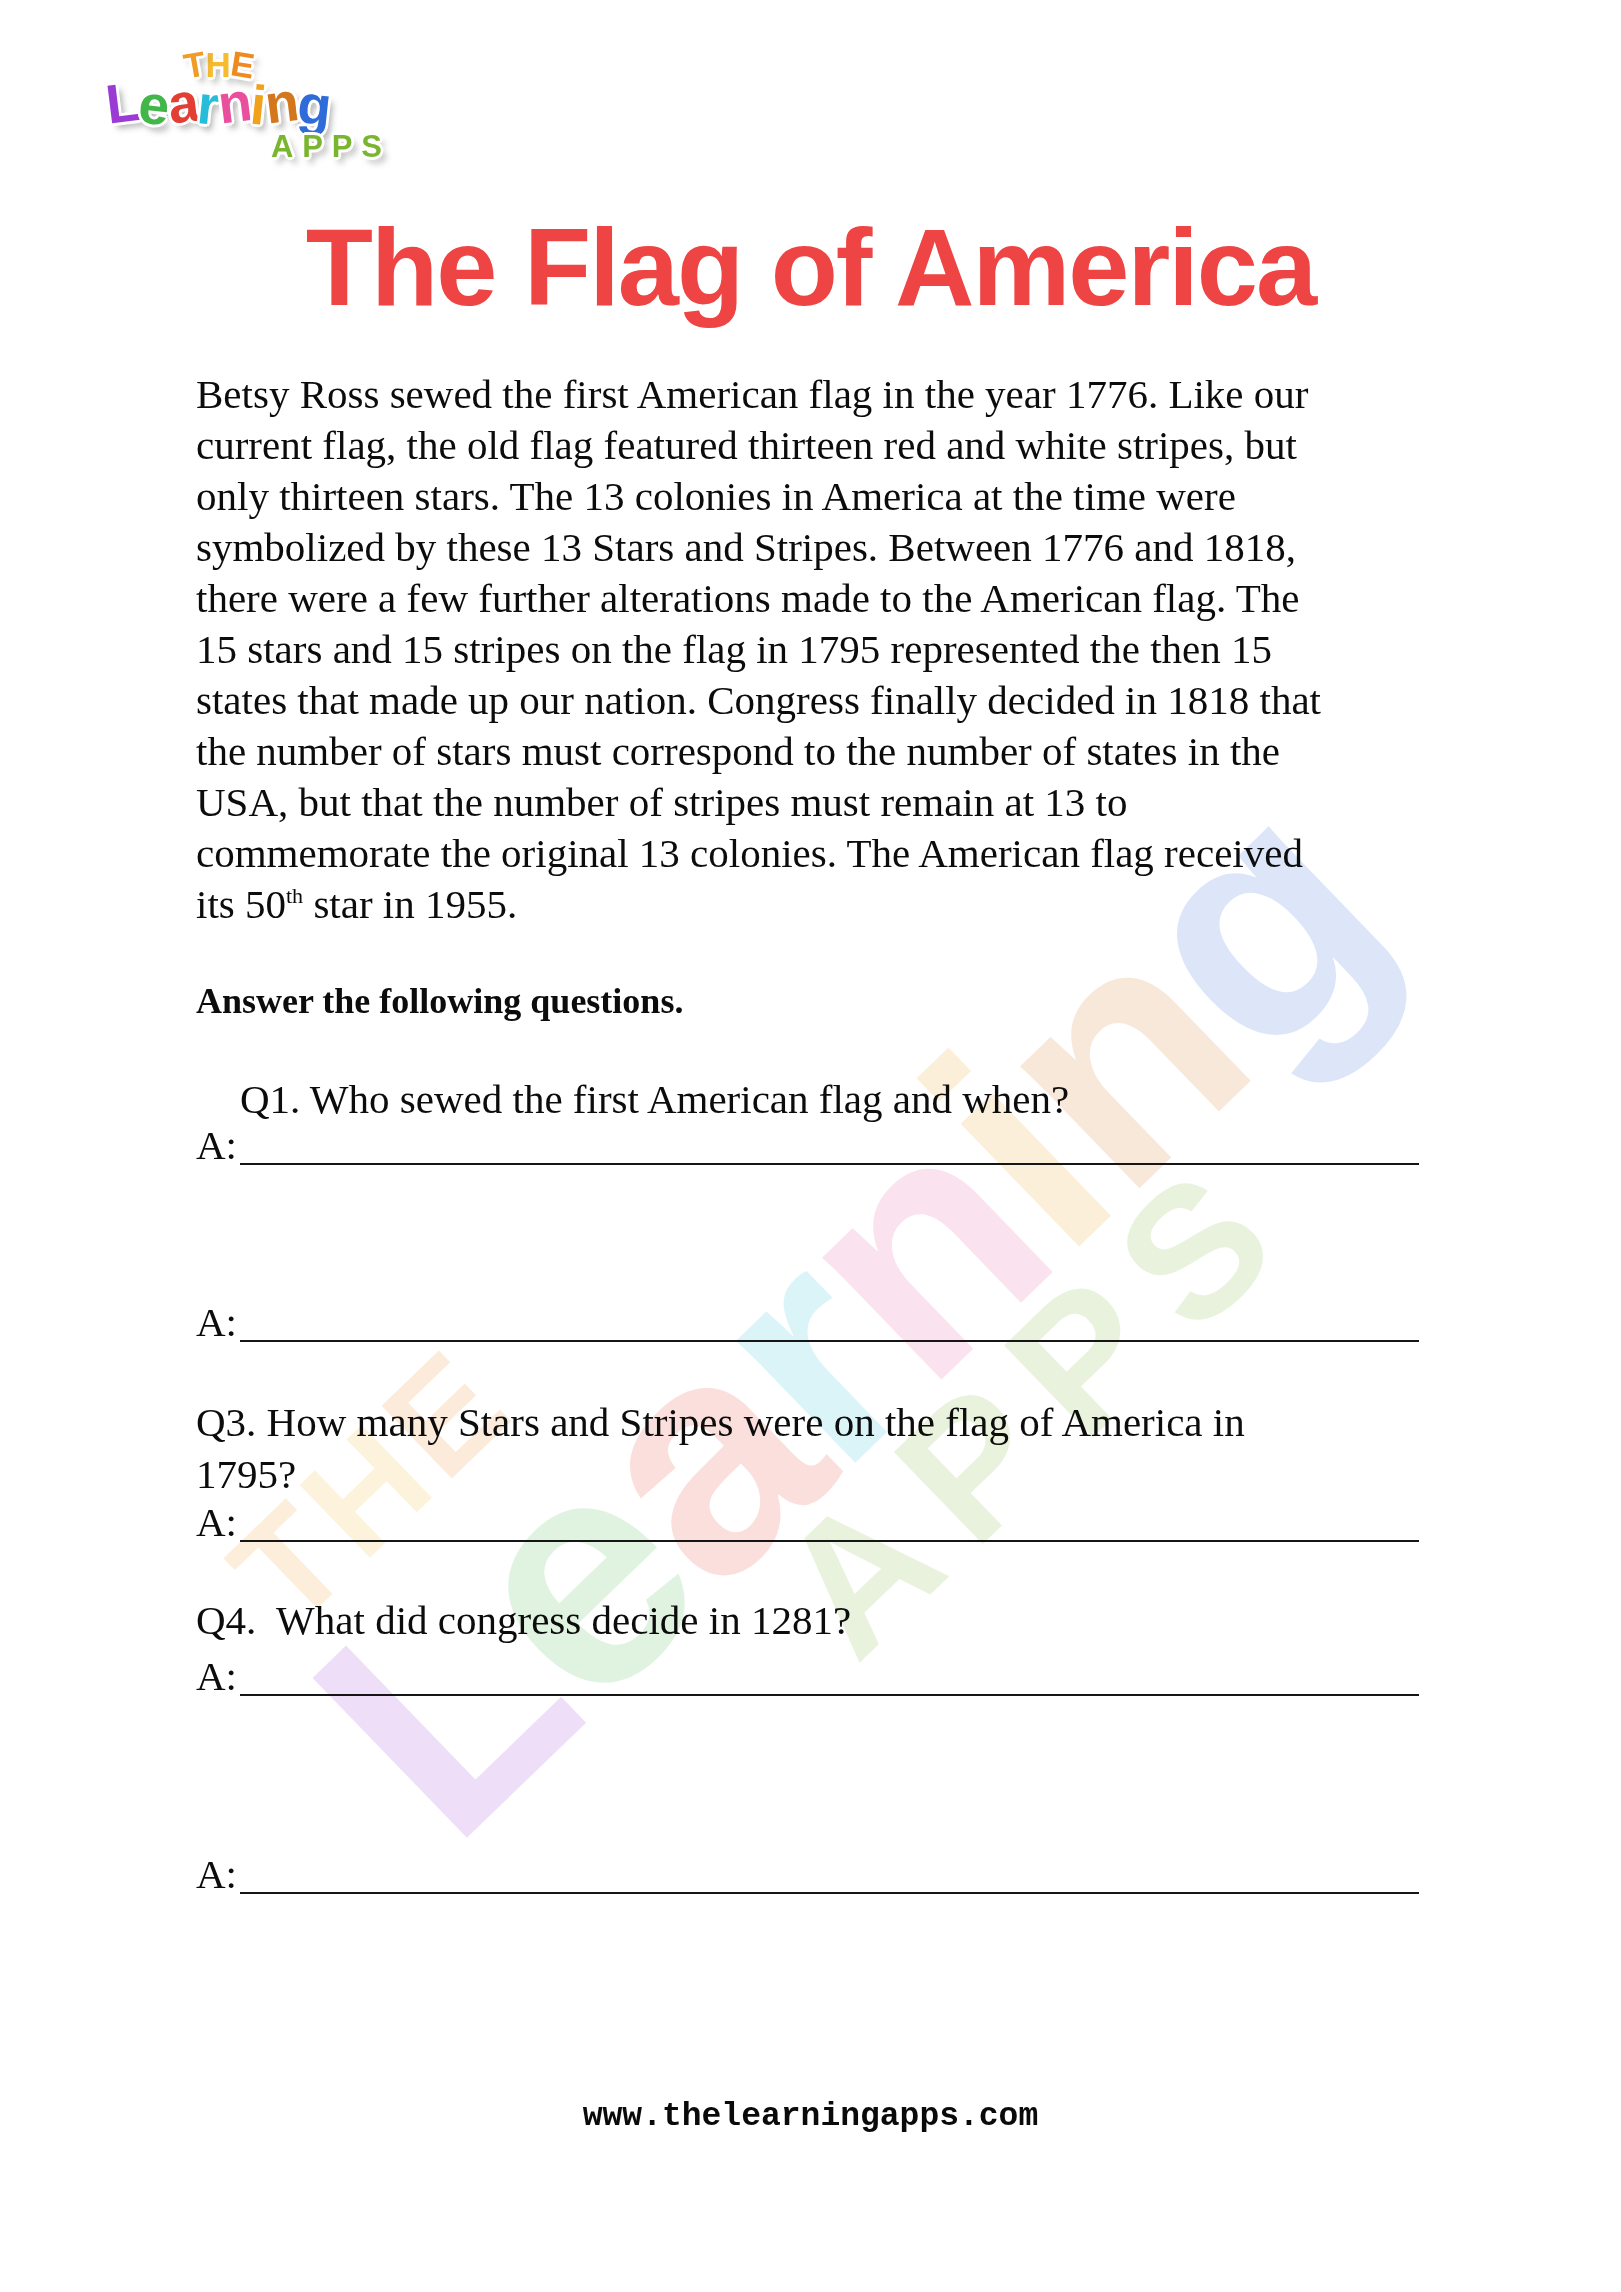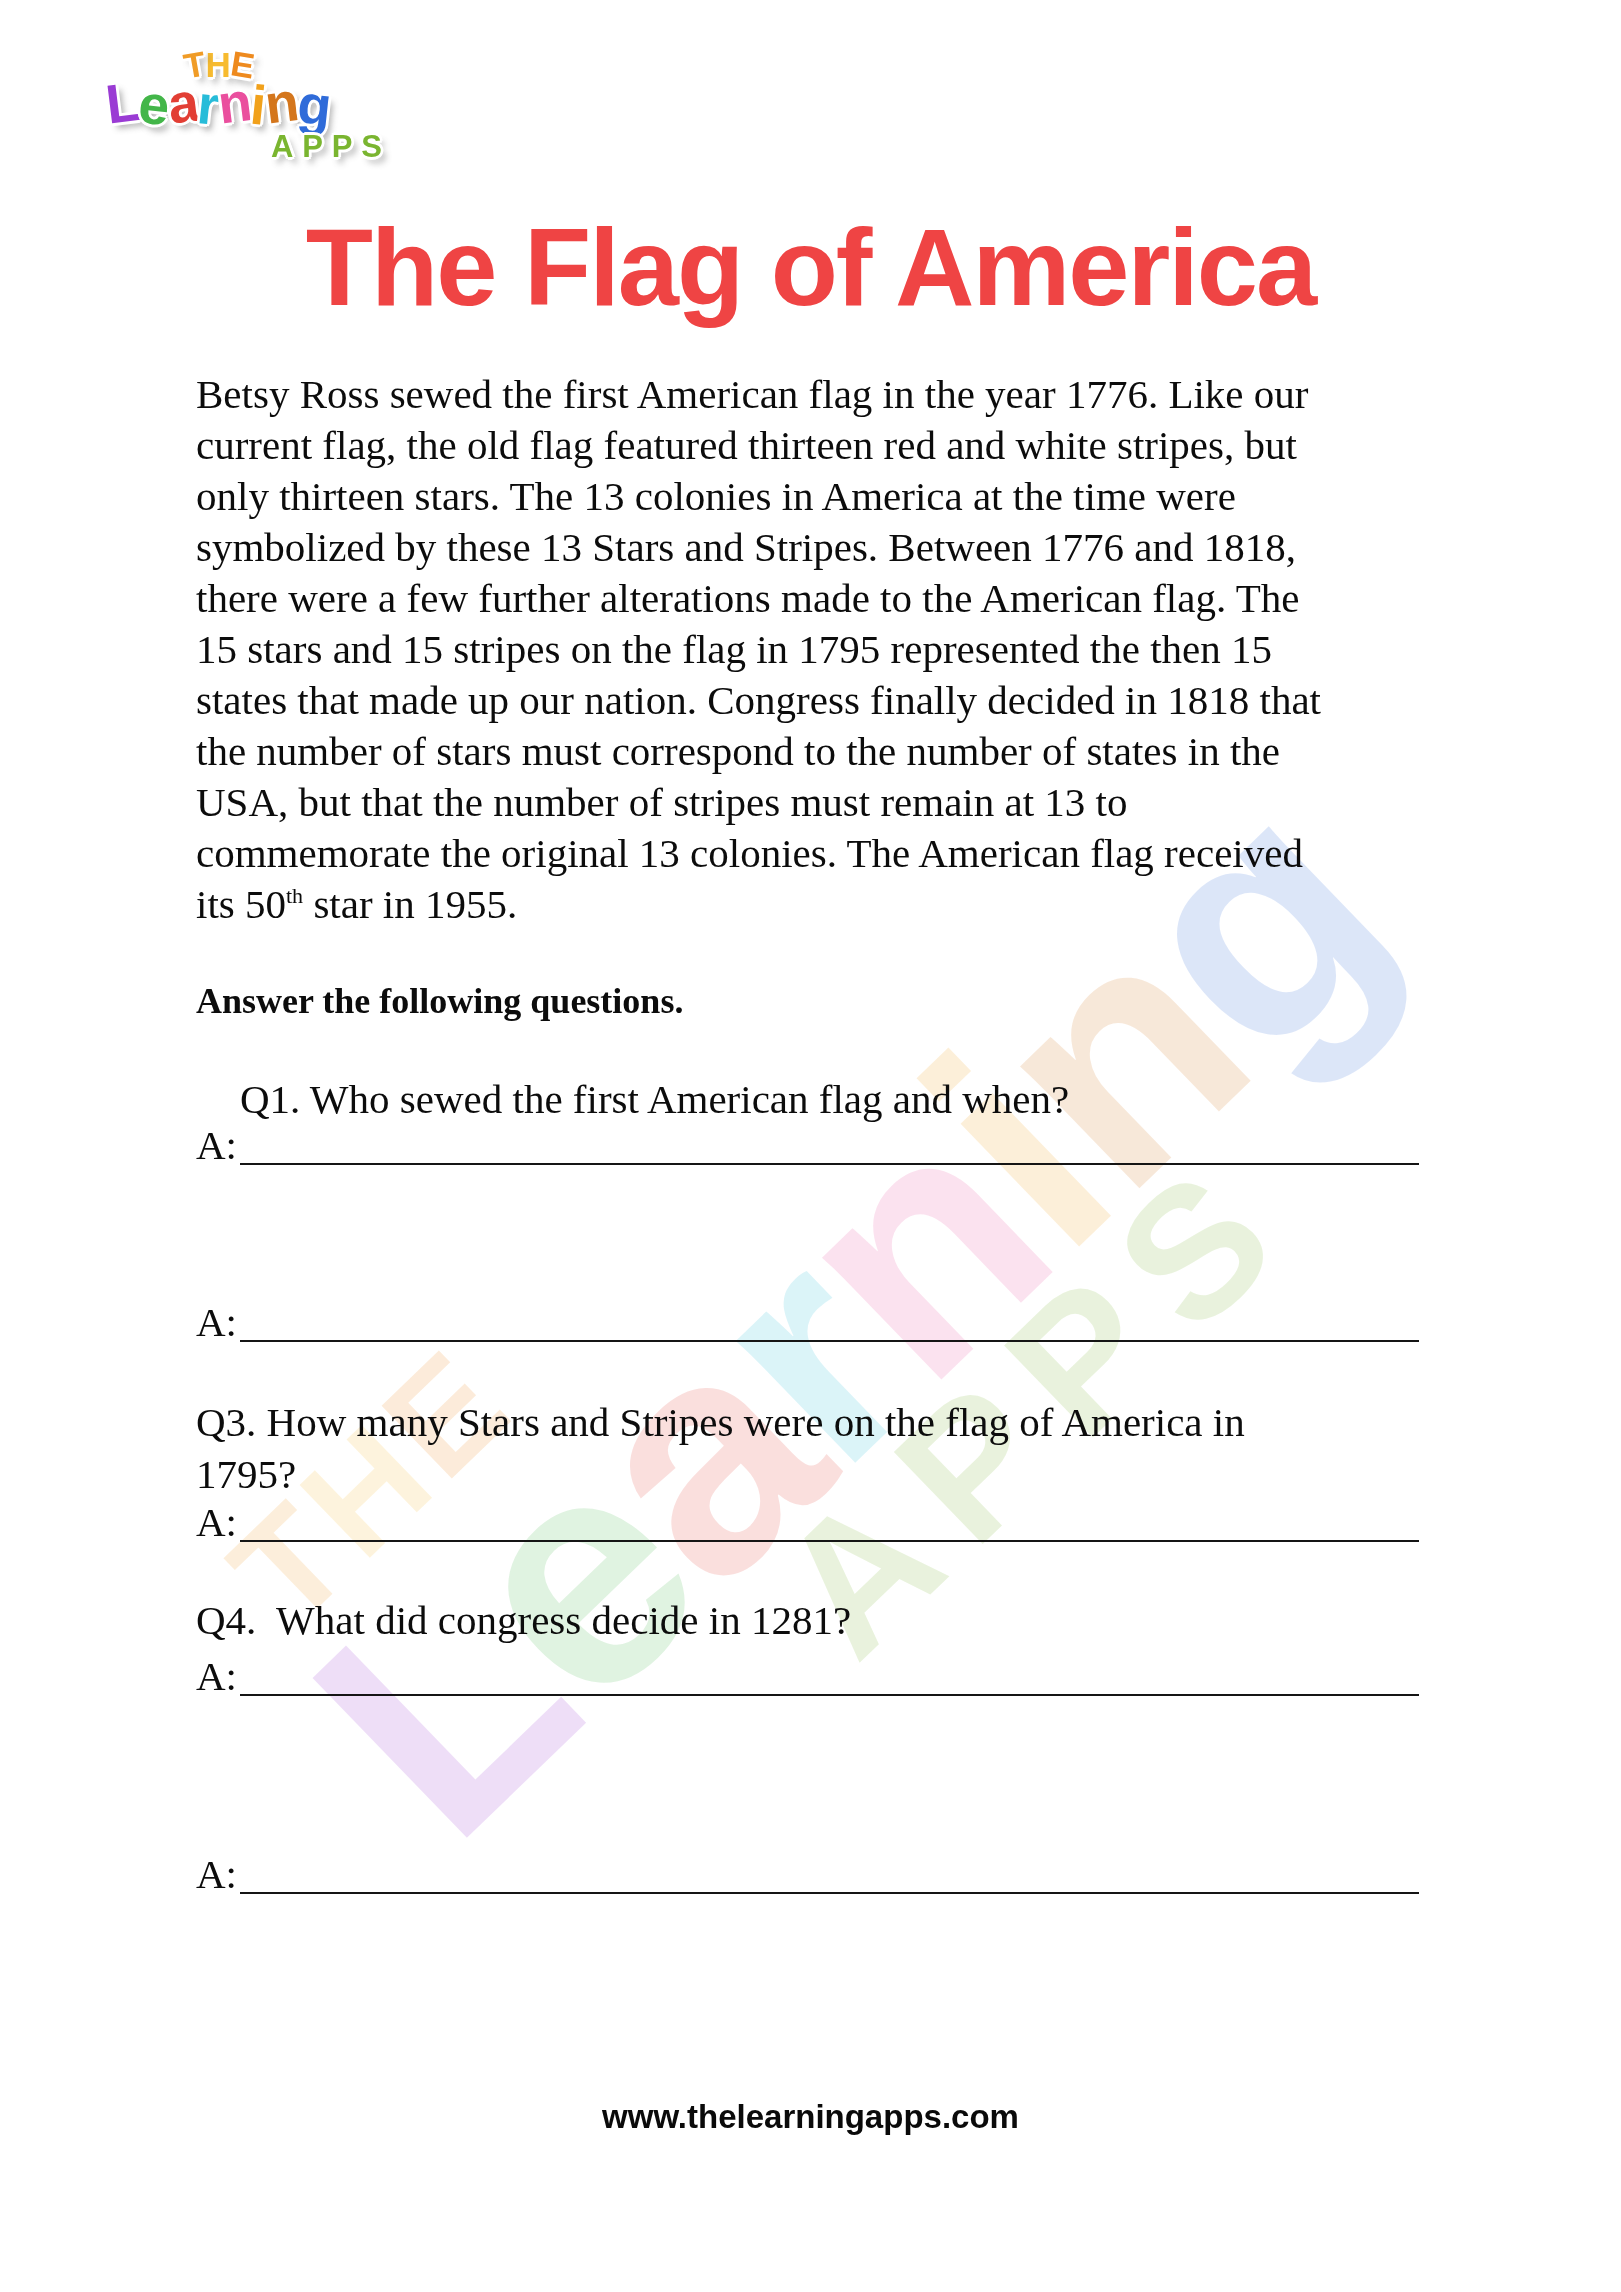--- a/index.html
+++ b/index.html
@@ -74,21 +74,21 @@
   .q1{top:1073px;margin-left:44px;} .q2{top:1218px;} .q3{top:1396px;} .q4{top:1594px;} .q5{top:1752px;}
   .answer-row{
     position:absolute; left:196px; width:1223px; z-index:1;
     display:flex; font-size:41px; line-height:52px;
   }
   .a1{top:1119px;} .a2{top:1296px;} .a3{top:1496px;} .a4{top:1650px;} .a5{top:1848px;}
   .answer-line{flex:1; margin-left:2.9px; margin-bottom:5.9px; border-bottom:2.9px solid #151515;}
   
   .footer{
     position:absolute; left:0; top:2098px; width:100%; z-index:1;
-    text-align:center; font-family:Liberation Sans, sans-serif;
+    text-align:center; font-family:Liberation Mono, monospace;
     font-weight:700; font-size:33px; color:#0a0a0a;
   }
 </style>
 </head>
 <body>
 
 <div class="page">
 
   <div class="watermark">
     <div class="wm-the"><span class="cT">T</span><span class="cH">H</span><span class="cE">E</span></div>

